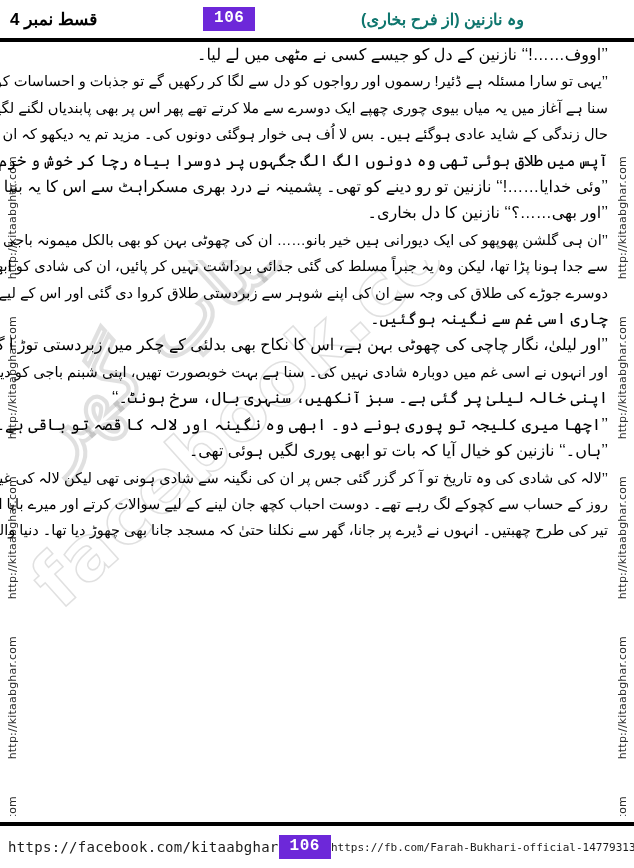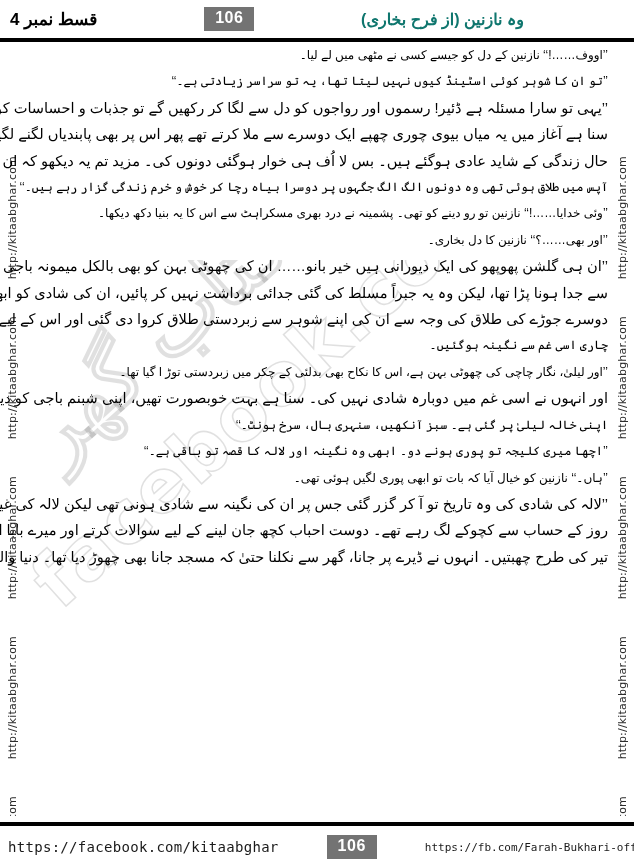--- a/index.html
+++ b/index.html
@@ -43,28 +43,28 @@
   }
   .header-right {
     font-size: 16px;
     font-weight: bold;
     color: #0f766e;
     direction: rtl;
     white-space: nowrap;
     letter-spacing: -0.3px;
   }
   .page-badge {
-    background: #737373;
+    background: #6d28d9;
     color: #ffffff;
     font-size: 16px;
     font-weight: bold;
     padding: 2px 11px 3px 11px;
     line-height: 1.15;
     letter-spacing: 0.5px;
-    font-family: Liberation Sans, sans-serif;
+    font-family: Liberation Mono, monospace;
   }
   .header-rule {
     position: absolute;
     top: 38px;
     left: 0;
     width: 634px;
     height: 0;
     border-top: 3px solid #000;
     border-bottom: 1px solid #000;
     box-sizing: border-box;
@@ -85,21 +85,20 @@
     position: absolute;
     bottom: 0;
     left: 0;
     width: 634px;
     height: 42px;
     display: flex;
     align-items: center;
     justify-content: space-between;
     padding: 0 8px;
     box-sizing: border-box;
-    gap: 48px;
   }
   .footer-url {
     font-size: 14px;
     color: #1a1a1a;
     font-family: "DejaVu Sans Mono", monospace;
     letter-spacing: 0.3px;
     white-space: nowrap;
   }
   .footer-url.right {
     font-size: 11px;
@@ -119,21 +118,21 @@
     width: 634px;
     height: 778px;
     padding: 0 26px;
     box-sizing: border-box;
     z-index: 3;
   }
   .urdu-line {
     direction: rtl;
     text-align: justify;
     text-align-last: right;
-    font-size: 12px;
+    font-size: 16px;
     line-height: 26.4px;
     color: #000;
     white-space: nowrap;
     overflow: visible;
     letter-spacing: -0.2px;
     font-weight: 500;
   }
   .urdu-line.center-last {
     text-align: right;
   }
@@ -232,21 +231,20 @@
     <div class="wm-vert" style="top:750px">http://kitaabghar.com</div>
   </div>
 
   <div class="wm-diagonal">
     <span>facebook.com/kitaabghar</span>
     <div class="wm-urdu">کتاب گھر</div>
   </div>
 
   <div class="body-area">
     <div class="urdu-line center-last">’’اووف……!‘‘ نازنین کے دل کو جیسے کسی نے مٹھی میں لے لیا۔</div>
-    <div class="urdu-line center-last">’’تو ان کا شوہر کوئی اسٹینڈ کیوں نہیں لیتا تھا، یہ تو سراسر زیادتی ہے۔‘‘</div>
     <div class="urdu-line shrink">’’یہی تو سارا مسئلہ ہے ڈئیر! رسموں اور رواجوں کو دل سے لگا کر رکھیں گے تو جذبات و احساسات کو تو مارنا ہی پڑے گا۔</div>
     <div class="urdu-line shrink">سنا ہے آغاز میں یہ میاں بیوی چوری چھپے ایک دوسرے سے ملا کرتے تھے پھر اس پر بھی پابندیاں لگنے لگیں اور اب تو وہ ایسی</div>
     <div class="urdu-line shrink">حال زندگی کے شاید عادی ہوگئے ہیں۔ بس لا اُف ہی خوار ہوگئی دونوں کی۔ مزید تم یہ دیکھو کہ ان کے ساتھ والے جس جوڑے کی</div>
     <div class="urdu-line center-last">آپس میں طلاق ہوئی تھی وہ دونوں الگ الگ جگہوں پر دوسرا بیاہ رچا کر خوش و خرم زندگی گزار رہے ہیں۔‘‘</div>
     <div class="urdu-line center-last">’’وئی خدایا……!‘‘ نازنین تو رو دینے کو تھی۔ پشمینہ نے درد بھری مسکراہٹ سے اس کا یہ بنیا دکھ دیکھا۔</div>
     <div class="urdu-line center-last">’’اور بھی……؟‘‘ نازنین کا دل بخاری۔</div>
     <div class="urdu-line shrink">’’ان ہی گلشن پھوپھو کی ایک دیورانی ہیں خیر بانو…… ان کی چھوٹی بہن کو بھی بالکل میمونہ باجی کے انداز میں اپنے شوہر</div>
     <div class="urdu-line shrink">سے جدا ہونا پڑا تھا، لیکن وہ یہ جبراً مسلط کی گئی جدائی برداشت نہیں کر پائیں، ان کی شادی کو ابھی صرف ایک ہی برس ہوا تھا</div>
     <div class="urdu-line shrink">دوسرے جوڑے کی طلاق کی وجہ سے ان کی اپنے شوہر سے زبردستی طلاق کروا دی گئی اور اس کے لیے یہ صدمہ بہت گہرا تھا۔ وہ بے</div>
     <div class="urdu-line center-last">چاری اسی غم سے نگینہ ہوگئیں۔</div>

